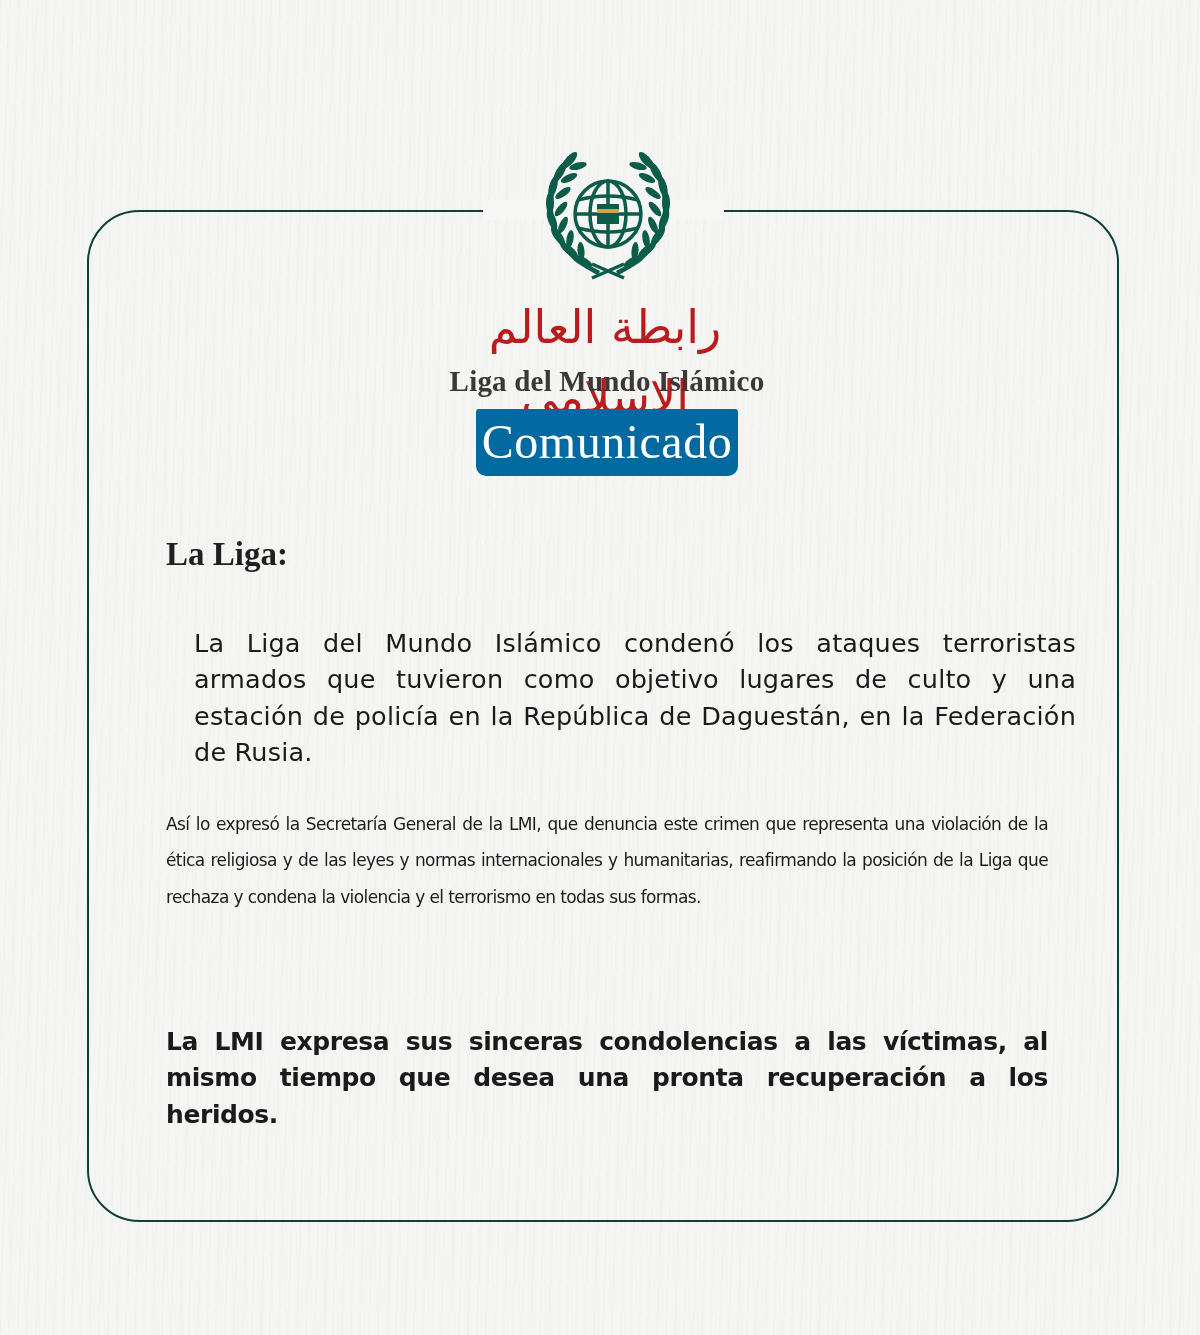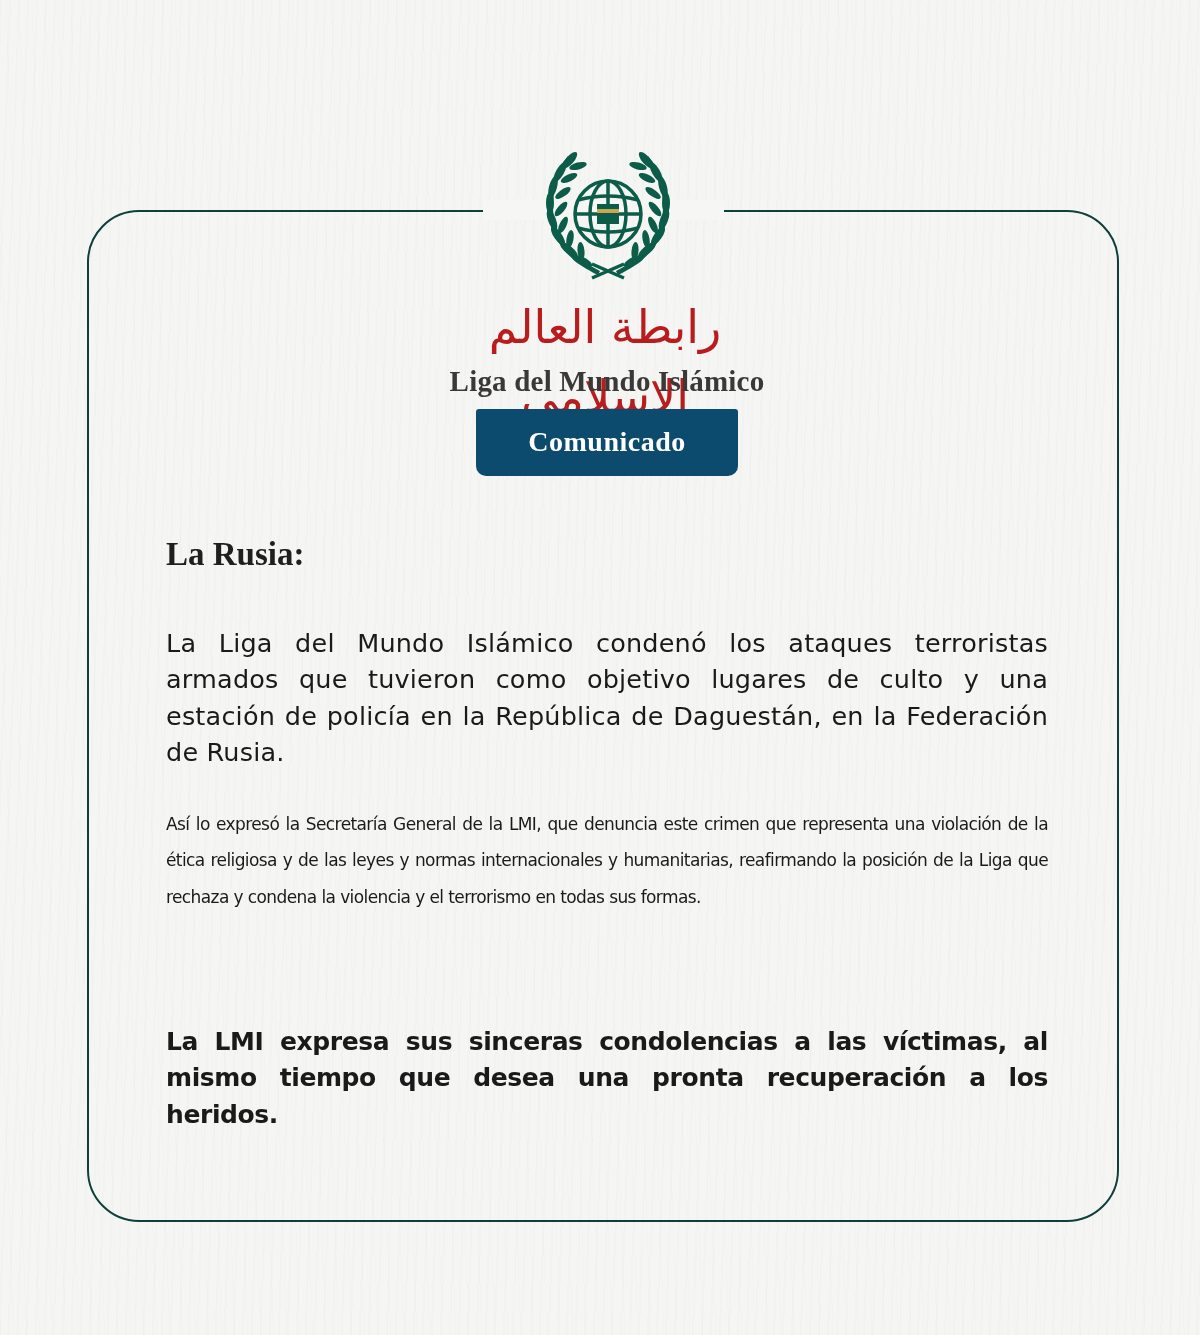--- a/index.html
+++ b/index.html
@@ -71,26 +71,26 @@
       font-size: 29px;
       color: #3b3838;
       letter-spacing: 0.2px;
     }
     .badge {
       position: absolute;
       left: 476px;
       top: 409px;
       width: 262px;
       height: 67px;
-      background: #0c4a6e;
+      background: #0369a1;
       border-radius: 3px 3px 10px 10px;
       color: #ffffff;
       font-family: "Liberation Serif", serif;
-      font-weight: bold;
-      font-size: 28px;
+      font-weight: normal;
+      font-size: 48px;
       line-height: 66px;
       text-align: center;
       letter-spacing: 0.5px;
     }
     .location {
       position: absolute;
       left: 166px;
       top: 536px;
       font-family: "Liberation Serif", serif;
       font-weight: bold;
@@ -102,21 +102,21 @@
       left: 166px;
       width: 882px;
       font-family: "DejaVu Sans", sans-serif;
       font-size: 25.5px;
       line-height: 36.3px;
       color: #1a1a1a;
       text-align: justify;
       text-align-last: left;
       margin: 0;
     }
-    .p1 { top: 625px; letter-spacing: 0.2px; }
+    .p1 { top: 625px; letter-spacing: 0.2px; margin-left: 28px; }
     .p2 { top: 806px; font-size: 17px; letter-spacing: -0.6px; word-spacing: 0px; }
     .p3 { top: 1024px; font-size: 25px; letter-spacing: -0.4px; font-weight: bold; }
   </style>
 </head>
 <body>
 
 <div class="bg-texture"></div>
 
 <div class="frame"></div>
 <div class="frame-gap"></div>
@@ -177,17 +177,17 @@
     <rect x="57" y="59" width="22" height="4" fill="#c8a84a"></rect>
   </svg>
 </div>
 
 <div class="arabic-title">رابطة العالم الإسلامي</div>
 
 <div class="org-name">Liga del Mundo Islámico</div>
 
 <div class="badge">Comunicado</div>
 
-<div class="location">La Rusia:</div>
+<div class="location">La Liga:</div>
 
 <p class="body-text p1">La Liga del Mundo Islámico condenó los ataques terroristas armados que tuvieron como objetivo lugares de culto y una estación de policía en la República de Daguestán, en la Federación de Rusia.</p>
 <p class="body-text p2">Así lo expresó la Secretaría General de la LMI, que denuncia este crimen que representa una violación de la ética religiosa y de las leyes y normas internacionales y humanitarias, reafirmando la posición de la Liga que rechaza y condena la violencia y el terrorismo en todas sus formas.</p>
 <p class="body-text p3">La LMI expresa sus sinceras condolencias a las víctimas, al mismo tiempo que desea una pronta recuperación a los heridos.</p>
 
 </body></html>

